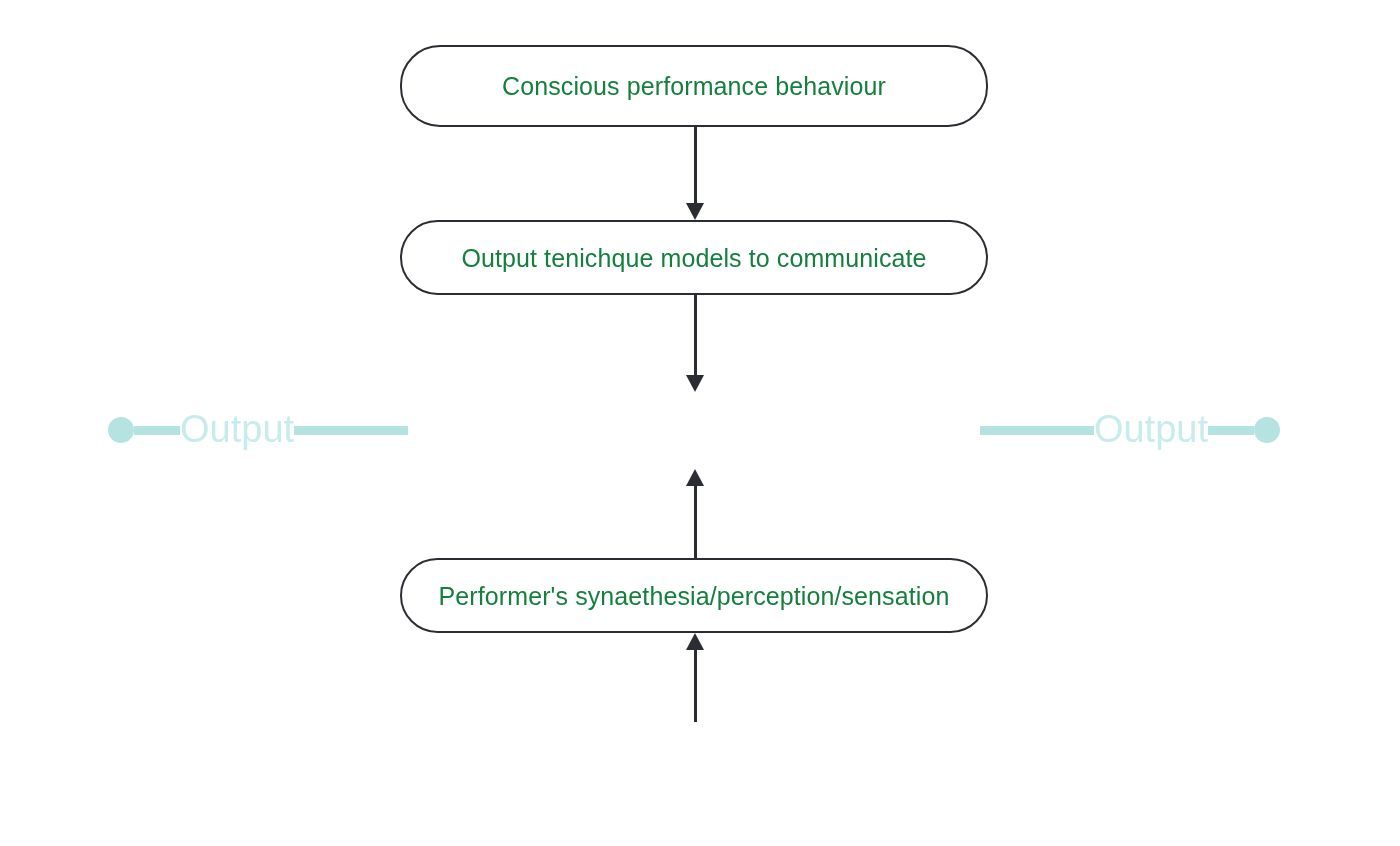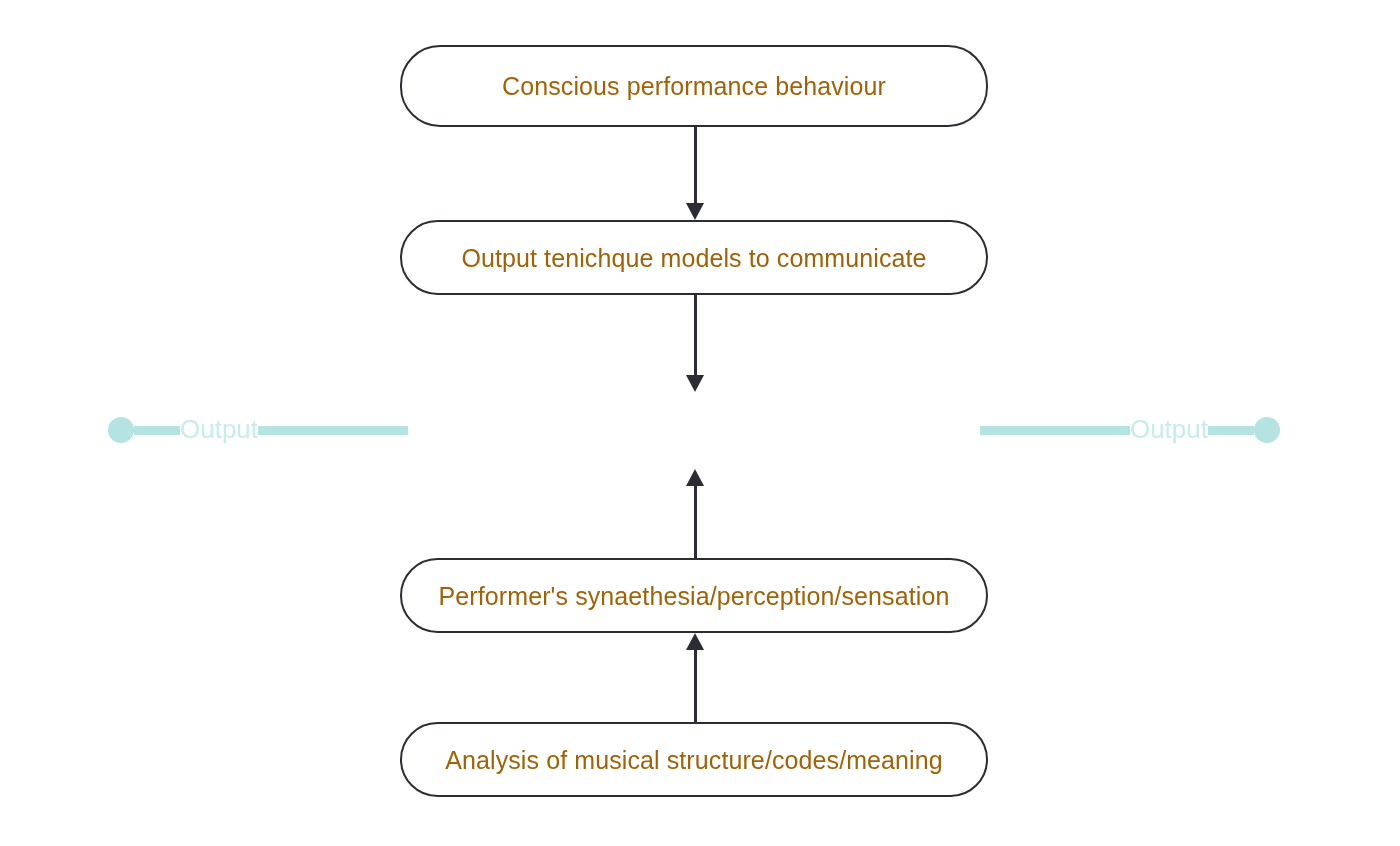--- a/index.html
+++ b/index.html
@@ -31,21 +31,21 @@
     border: 2.5px solid #2b2d33;
     border-radius: 40px;
     background: #ffffff;
     display: flex;
     align-items: center;
     justify-content: center;
     text-align: center;
   }
   .node-label {
     font-size: 25px;
-    color: #a16207;
+    color: #15803d;
     letter-spacing: 0.1px;
     line-height: 1.2;
     white-space: nowrap;
   }
   .node-label .em {
     font-style: italic;
   }
 
   #box-conscious       { top: 45px;  height: 82px; }
   #box-technique       { top: 220px; height: 75px; }
@@ -138,21 +138,21 @@
     background: #b5e3e1;
     flex: 0 0 auto;
   }
   .out-line {
     height: 9px;
     background: #b5e3e1;
     flex: 1 1 auto;
   }
   .out-line.stub   { flex: 0 0 auto; width: 46px; }
   .out-text {
-    font-size: 26px;
+    font-size: 38px;
     color: #c8eceb;
     letter-spacing: 0px;
     white-space: nowrap;
     flex: 0 0 auto;
     line-height: 1;
     padding-bottom: 3px;
   }
 </style>
 </head>
 <body>
@@ -199,17 +199,14 @@
 
   <div class="node-box" id="box-synaesthesia">
     <span class="node-label">Performer's synaethesia/perception/sensation</span>
   </div>
 
   <div class="connector up" id="arrow-analysis-synaesthesia">
     <div class="head"></div>
     <div class="shaft"></div>
   </div>
 
-  <div class="node-box" id="box-analysis">
-    <span class="node-label">Analysis of musical structure/codes/meaning</span>
-  </div>
 
 </div>
 
 </body></html>

